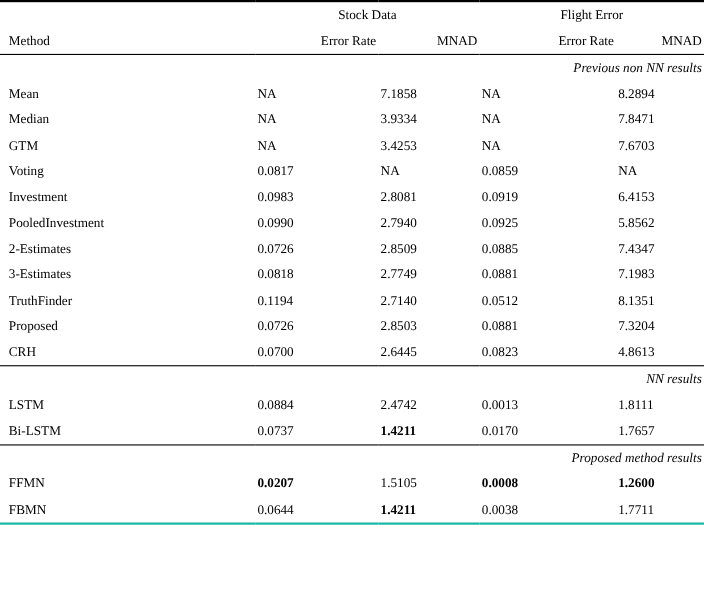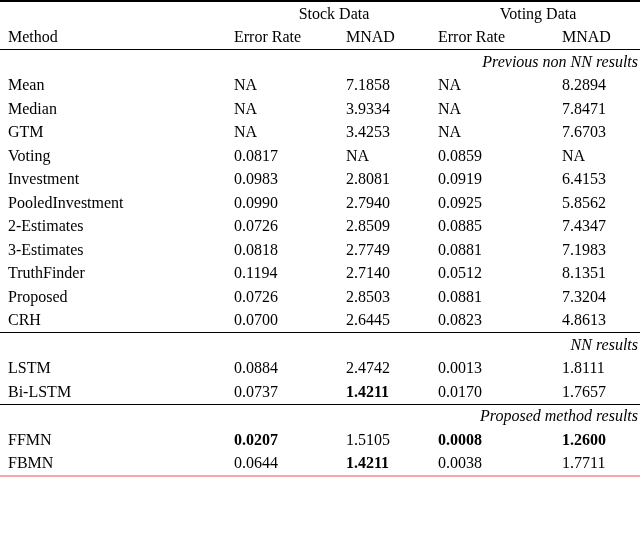--- a/index.html
+++ b/index.html
@@ -11,37 +11,37 @@
     width: 640px;
     height: 537px;
     font-family: "Liberation Serif", serif;
     color: #000000;
     overflow: hidden;
   }
   table.results-table {
     width: 640px;
     border-collapse: collapse;
     table-layout: fixed;
-    font-size: 16px;
+    font-size: 12px;
     border-top: 2px solid #000;
-    border-bottom: 2px solid #fca5a5;
+    border-bottom: 2px solid #14b8a6;
   }
   .results-table td, .results-table th {
     height: 23.5px;
     padding: 0 2px;
     font-weight: normal;
     white-space: nowrap;
     overflow: hidden;
     vertical-align: middle;
   }
   .group-header {
     text-align: center;
   }
   .col-header {
-    text-align: left;
+    text-align: right;
   }
   .col-header.method-col {
     text-align: left;
     padding-left: 8px;
   }
   thead tr.col-header-row th {
     border-bottom: 1.5px solid #000;
   }
   tr.section-row td {
     font-style: italic;
@@ -71,21 +71,21 @@
     <col style="width:232px">
     <col style="width:112px">
     <col style="width:92px">
     <col style="width:124px">
     <col style="width:80px">
   </colgroup>
   <thead>
     <tr>
       <th></th>
       <th class="group-header" colspan="2">Stock Data</th>
-      <th class="group-header" colspan="2">Voting Data</th>
+      <th class="group-header" colspan="2">Flight Error</th>
     </tr>
     <tr class="col-header-row">
       <th class="col-header method-col">Method</th>
       <th class="col-header">Error Rate</th>
       <th class="col-header">MNAD</th>
       <th class="col-header">Error Rate</th>
       <th class="col-header">MNAD</th>
     </tr>
   </thead>
   <tbody>

